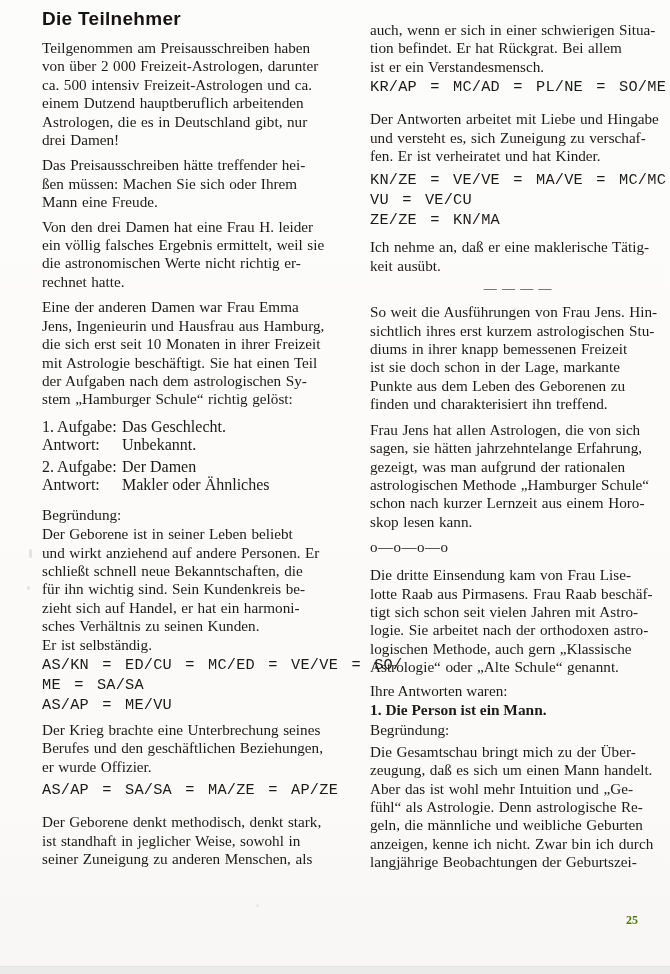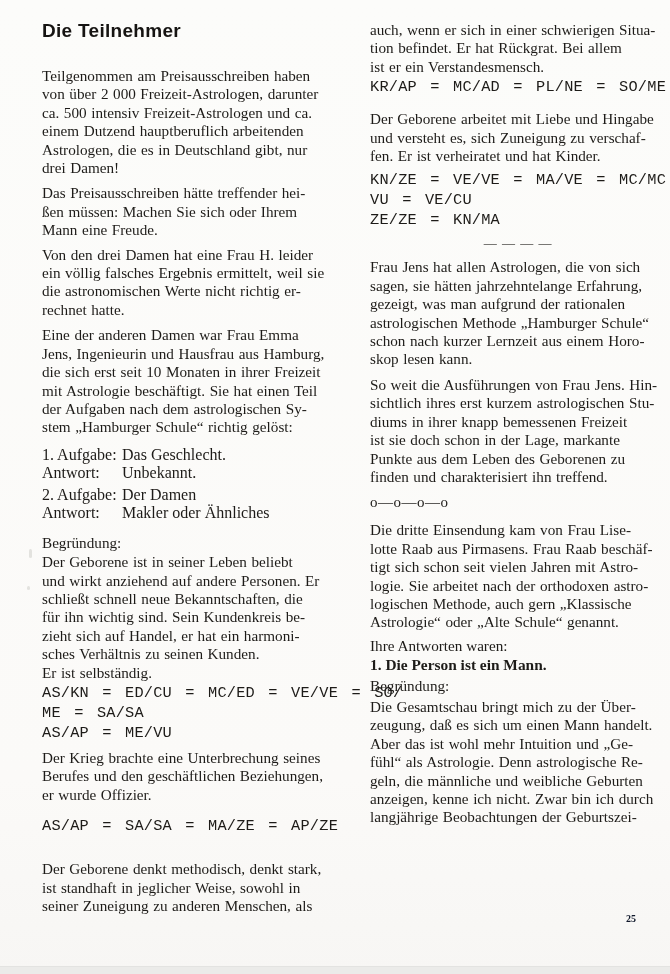--- a/index.html
+++ b/index.html
@@ -7,21 +7,21 @@
     width: 670px; height: 974px;
     position: relative;
     overflow: hidden;
     background: linear-gradient(180deg, #fcfcfa 0%, #fbfaf8 80%, #f7f6f4 100%);
     font-family: "Liberation Serif", serif;
     color: #1d1b18;
   }
   .page { position: absolute; inset: 0; }
 
   .col { position: absolute; top: 0; }
-  .col-left  { left: 42px;  width: 301px; top: 20px; }
+  .col-left  { left: 42px;  width: 301px; top: 8px; }
   .col-right { left: 370px; width: 296px; top: 21px; }
 
   .heading {
     font-family: "Liberation Sans", sans-serif;
     font-weight: 700;
     font-size: 19px;
     line-height: 22px;
     letter-spacing: 0.3px;
     color: #161412;
   }
@@ -58,51 +58,51 @@
     color: #2a2825;
   }
   .divider-ornament {
     font-size: 15px;
     line-height: 18px;
     letter-spacing: 0.5px;
     color: #23211e;
   }
 
   
-  .mt-p1L  { margin-top: 25px; }
+  .mt-p1L  { margin-top: 9px; }
   .mt-p2L  { margin-top: 7px; }
   .mt-p3L  { margin-top: 6px; }
   .mt-p4L  { margin-top: 7px; }
   .mt-begL { margin-top: 11px; }
   .mt-p5L  { margin-top: 1px; }
   .mt-f1L  { margin-top: 1px; }
   .mt-p6L  { margin-top: 6px; }
-  .mt-f2L  { margin-top: 12px; }
-  .mt-p7L  { margin-top: 24px; }
+  .mt-f2L  { margin-top: 4px; }
+  .mt-p7L  { margin-top: 13px; }
 
   .mt-f1R  { margin-top: 1px; }
   .mt-p2R  { margin-top: 13px; }
   .mt-f2R  { margin-top: 5px; }
   .mt-p3R  { margin-top: 8px; }
   .mt-d1R  { margin-top: 5px; }
   .mt-p4R  { margin-top: 7px; }
   .mt-p5R  { margin-top: 7px; }
   .mt-d2R  { margin-top: 7px; }
   .mt-p6R  { margin-top: 10px; }
   .mt-aiR  { margin-top: 5px; }
   .mt-a1R  { margin-top: 1px; }
   .mt-bgR  { margin-top: 2px; }
   .mt-p7R  { margin-top: 3px; }
 
   .page-number {
     position: absolute;
     left: 626px; top: 913px;
     font-weight: 700;
-    font-size: 10px;
-    color: #0f172a;
+    font-size: 12px;
+    color: #4d7c0f;
   }
 
   .bottom-edge {
     position: absolute;
     left: 0; right: 0; bottom: 0;
     height: 7px;
     background: #ebebe9;
     border-top: 1px solid #e3e3e1;
   }
 
@@ -176,41 +176,43 @@
     <p class="para mt-p7L">Der Geborene denkt methodisch, denkt stark,
 ist standhaft in jeglicher Weise, sowohl in
 seiner Zuneigung zu anderen Menschen, als</p>
   </div>
 
   <div class="col col-right">
     <p class="para" style="margin-top:0">auch, wenn er sich in einer schwierigen Situa-
 tion befindet. Er hat Rückgrat. Bei allem
 ist er ein Verstandesmensch.</p>
     <p class="formula mt-f1R">KR/AP = MC/AD = PL/NE = SO/ME</p>
-    <p class="para mt-p2R">Der Geborene arbeitet mit Liebe und Hingabe
+    <p class="para mt-p2R">Der Antworten arbeitet mit Liebe und Hingabe
 und versteht es, sich Zuneigung zu verschaf-
 fen. Er ist verheiratet und hat Kinder.</p>
     <p class="formula mt-f2R">KN/ZE = VE/VE = MA/VE = MC/MC = VU/
 VU = VE/CU
 ZE/ZE = KN/MA</p>
+    <p class="para mt-p3R">Ich nehme an, daß er eine maklerische Tätig-
+keit ausübt.</p>
 
     <div class="divider-dashes mt-d1R">— — — —</div>
 
+    <p class="para mt-p4R">So weit die Ausführungen von Frau Jens. Hin-
+sichtlich ihres erst kurzem astrologischen Stu-
+diums in ihrer knapp bemessenen Freizeit
+ist sie doch schon in der Lage, markante
+Punkte aus dem Leben des Geborenen zu
+finden und charakterisiert ihn treffend.</p>
     <p class="para mt-p5R">Frau Jens hat allen Astrologen, die von sich
 sagen, sie hätten jahrzehntelange Erfahrung,
 gezeigt, was man aufgrund der rationalen
 astrologischen Methode „Hamburger Schule“
 schon nach kurzer Lernzeit aus einem Horo-
 skop lesen kann.</p>
-    <p class="para mt-p4R">So weit die Ausführungen von Frau Jens. Hin-
-sichtlich ihres erst kurzem astrologischen Stu-
-diums in ihrer knapp bemessenen Freizeit
-ist sie doch schon in der Lage, markante
-Punkte aus dem Leben des Geborenen zu
-finden und charakterisiert ihn treffend.</p>
 
     <div class="divider-ornament mt-d2R">o—o—o—o</div>
 
     <p class="para mt-p6R">Die dritte Einsendung kam von Frau Lise-
 lotte Raab aus Pirmasens. Frau Raab beschäf-
 tigt sich schon seit vielen Jahren mit Astro-
 logie. Sie arbeitet nach der orthodoxen astro-
 logischen Methode, auch gern „Klassische
 Astrologie“ oder „Alte Schule“ genannt.</p>
     <div class="label-line mt-aiR">Ihre Antworten waren:</div>

